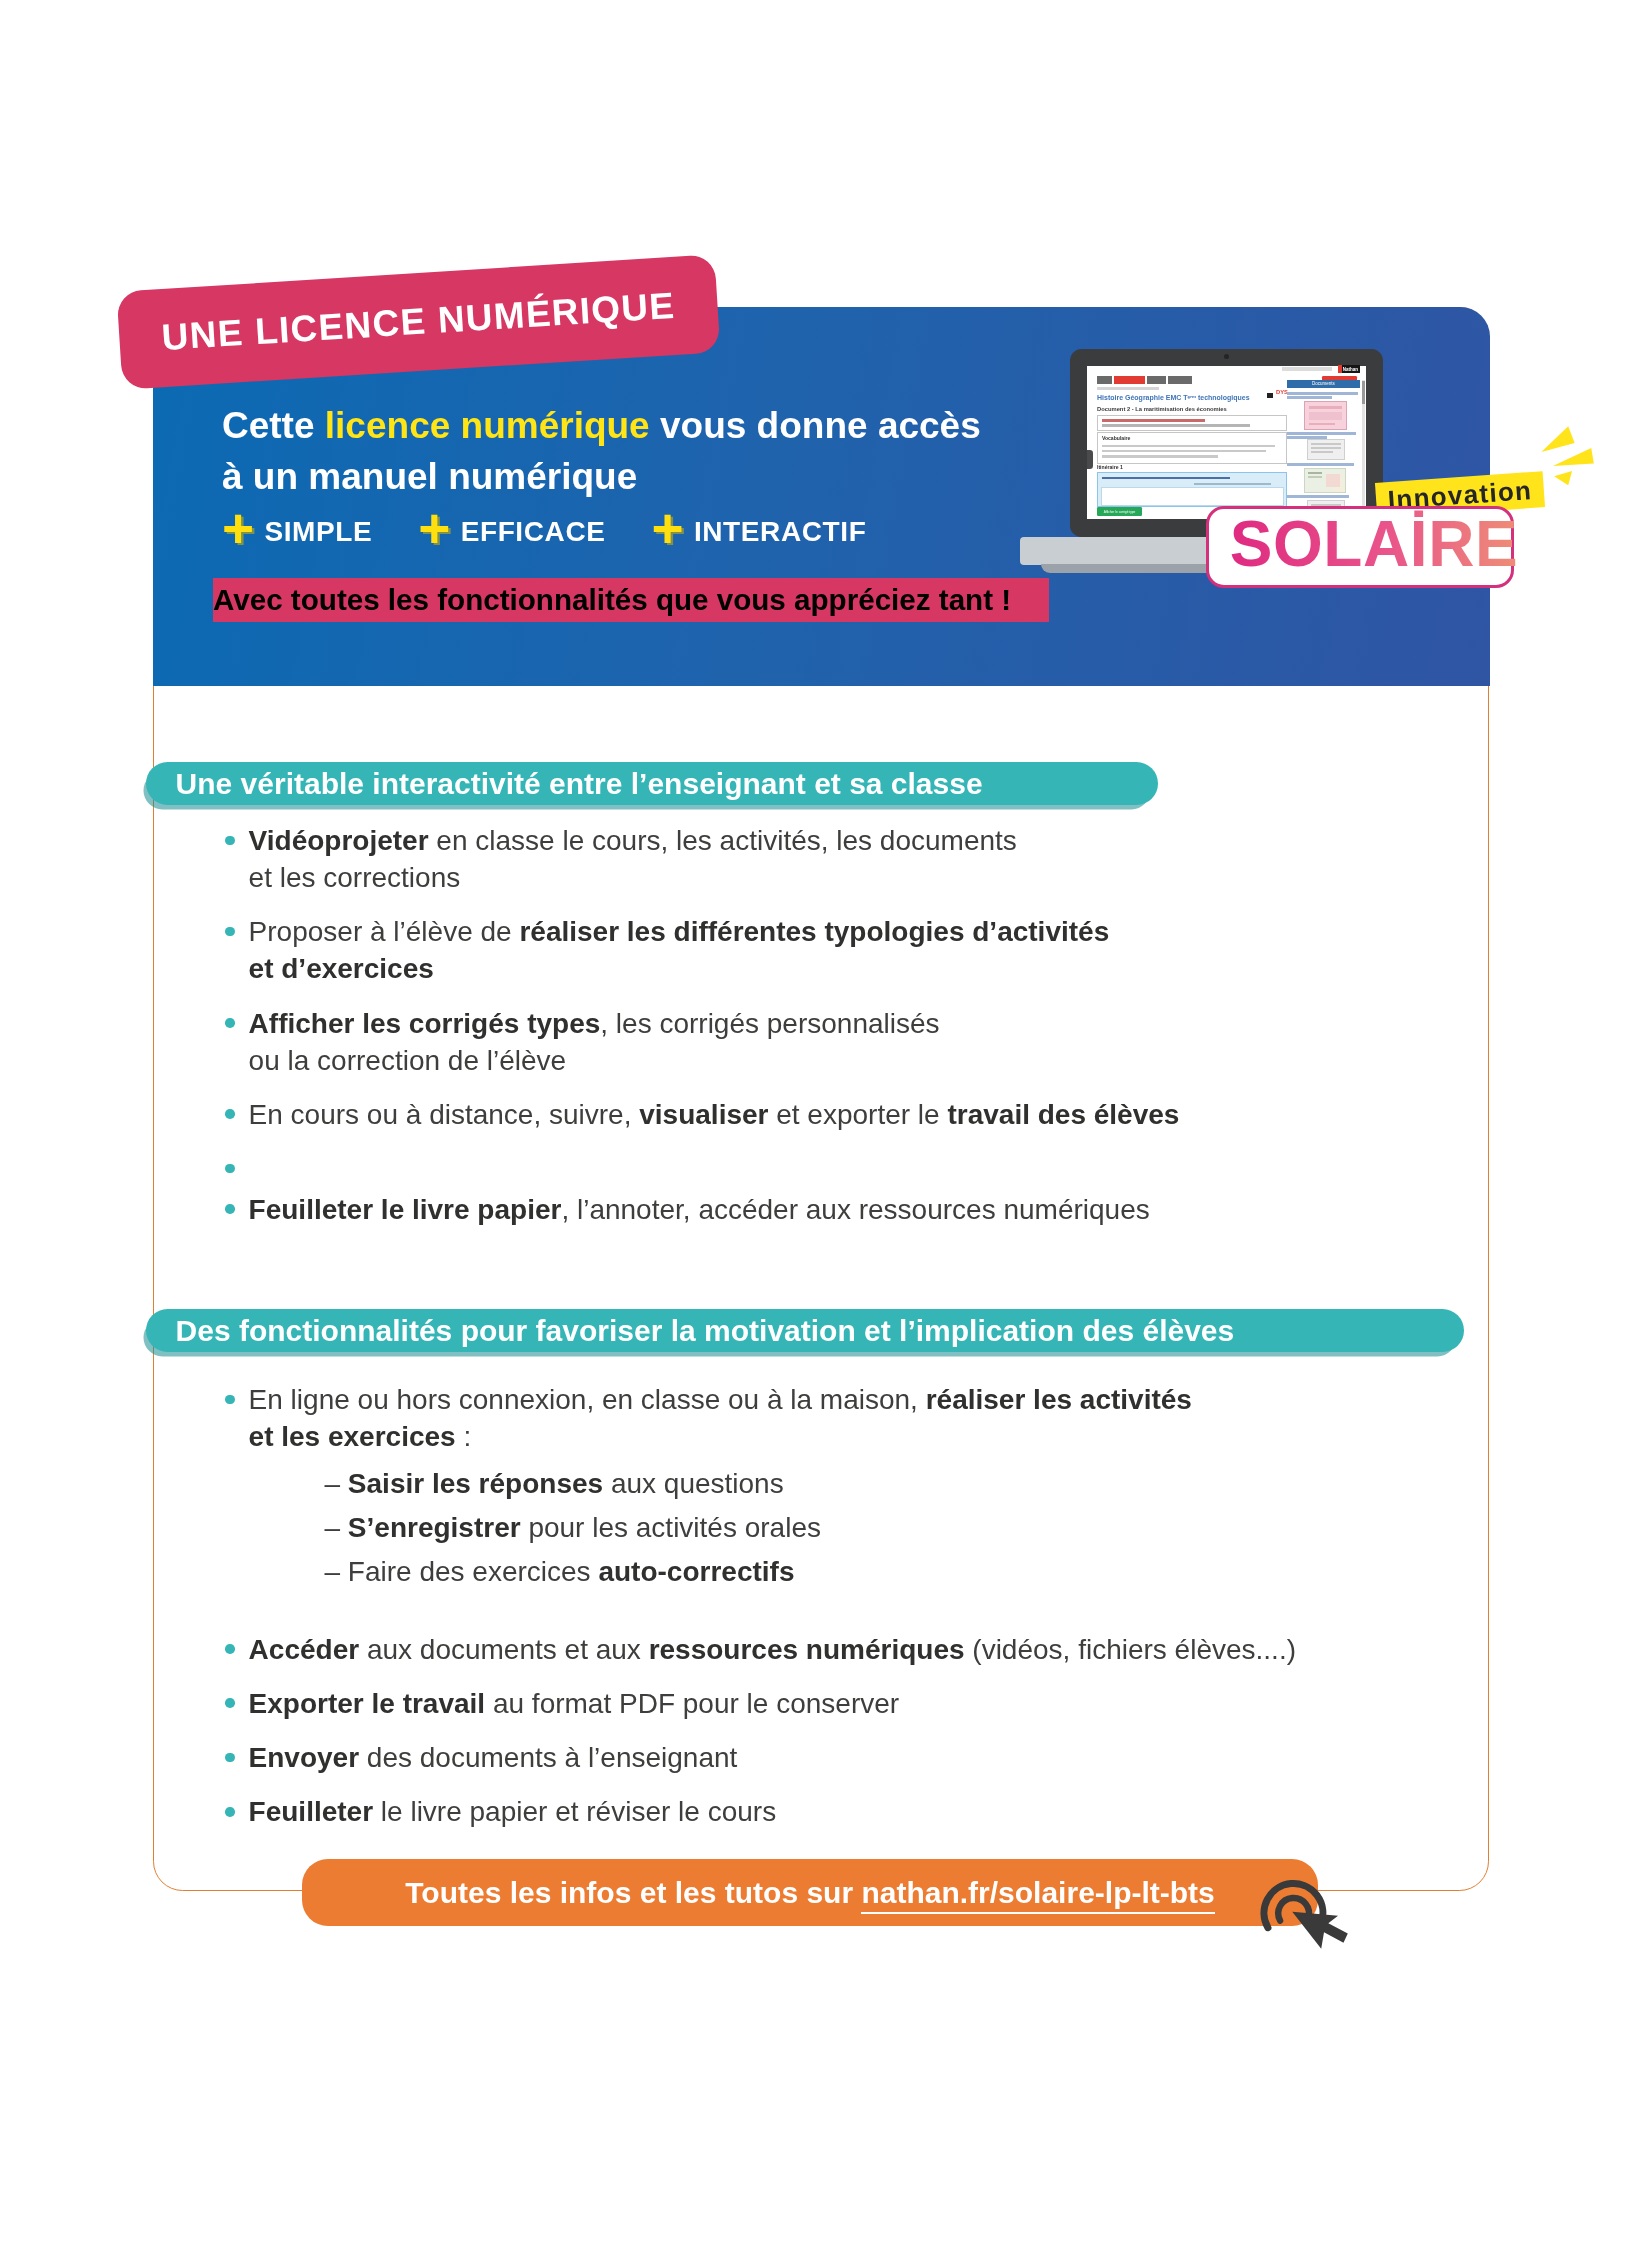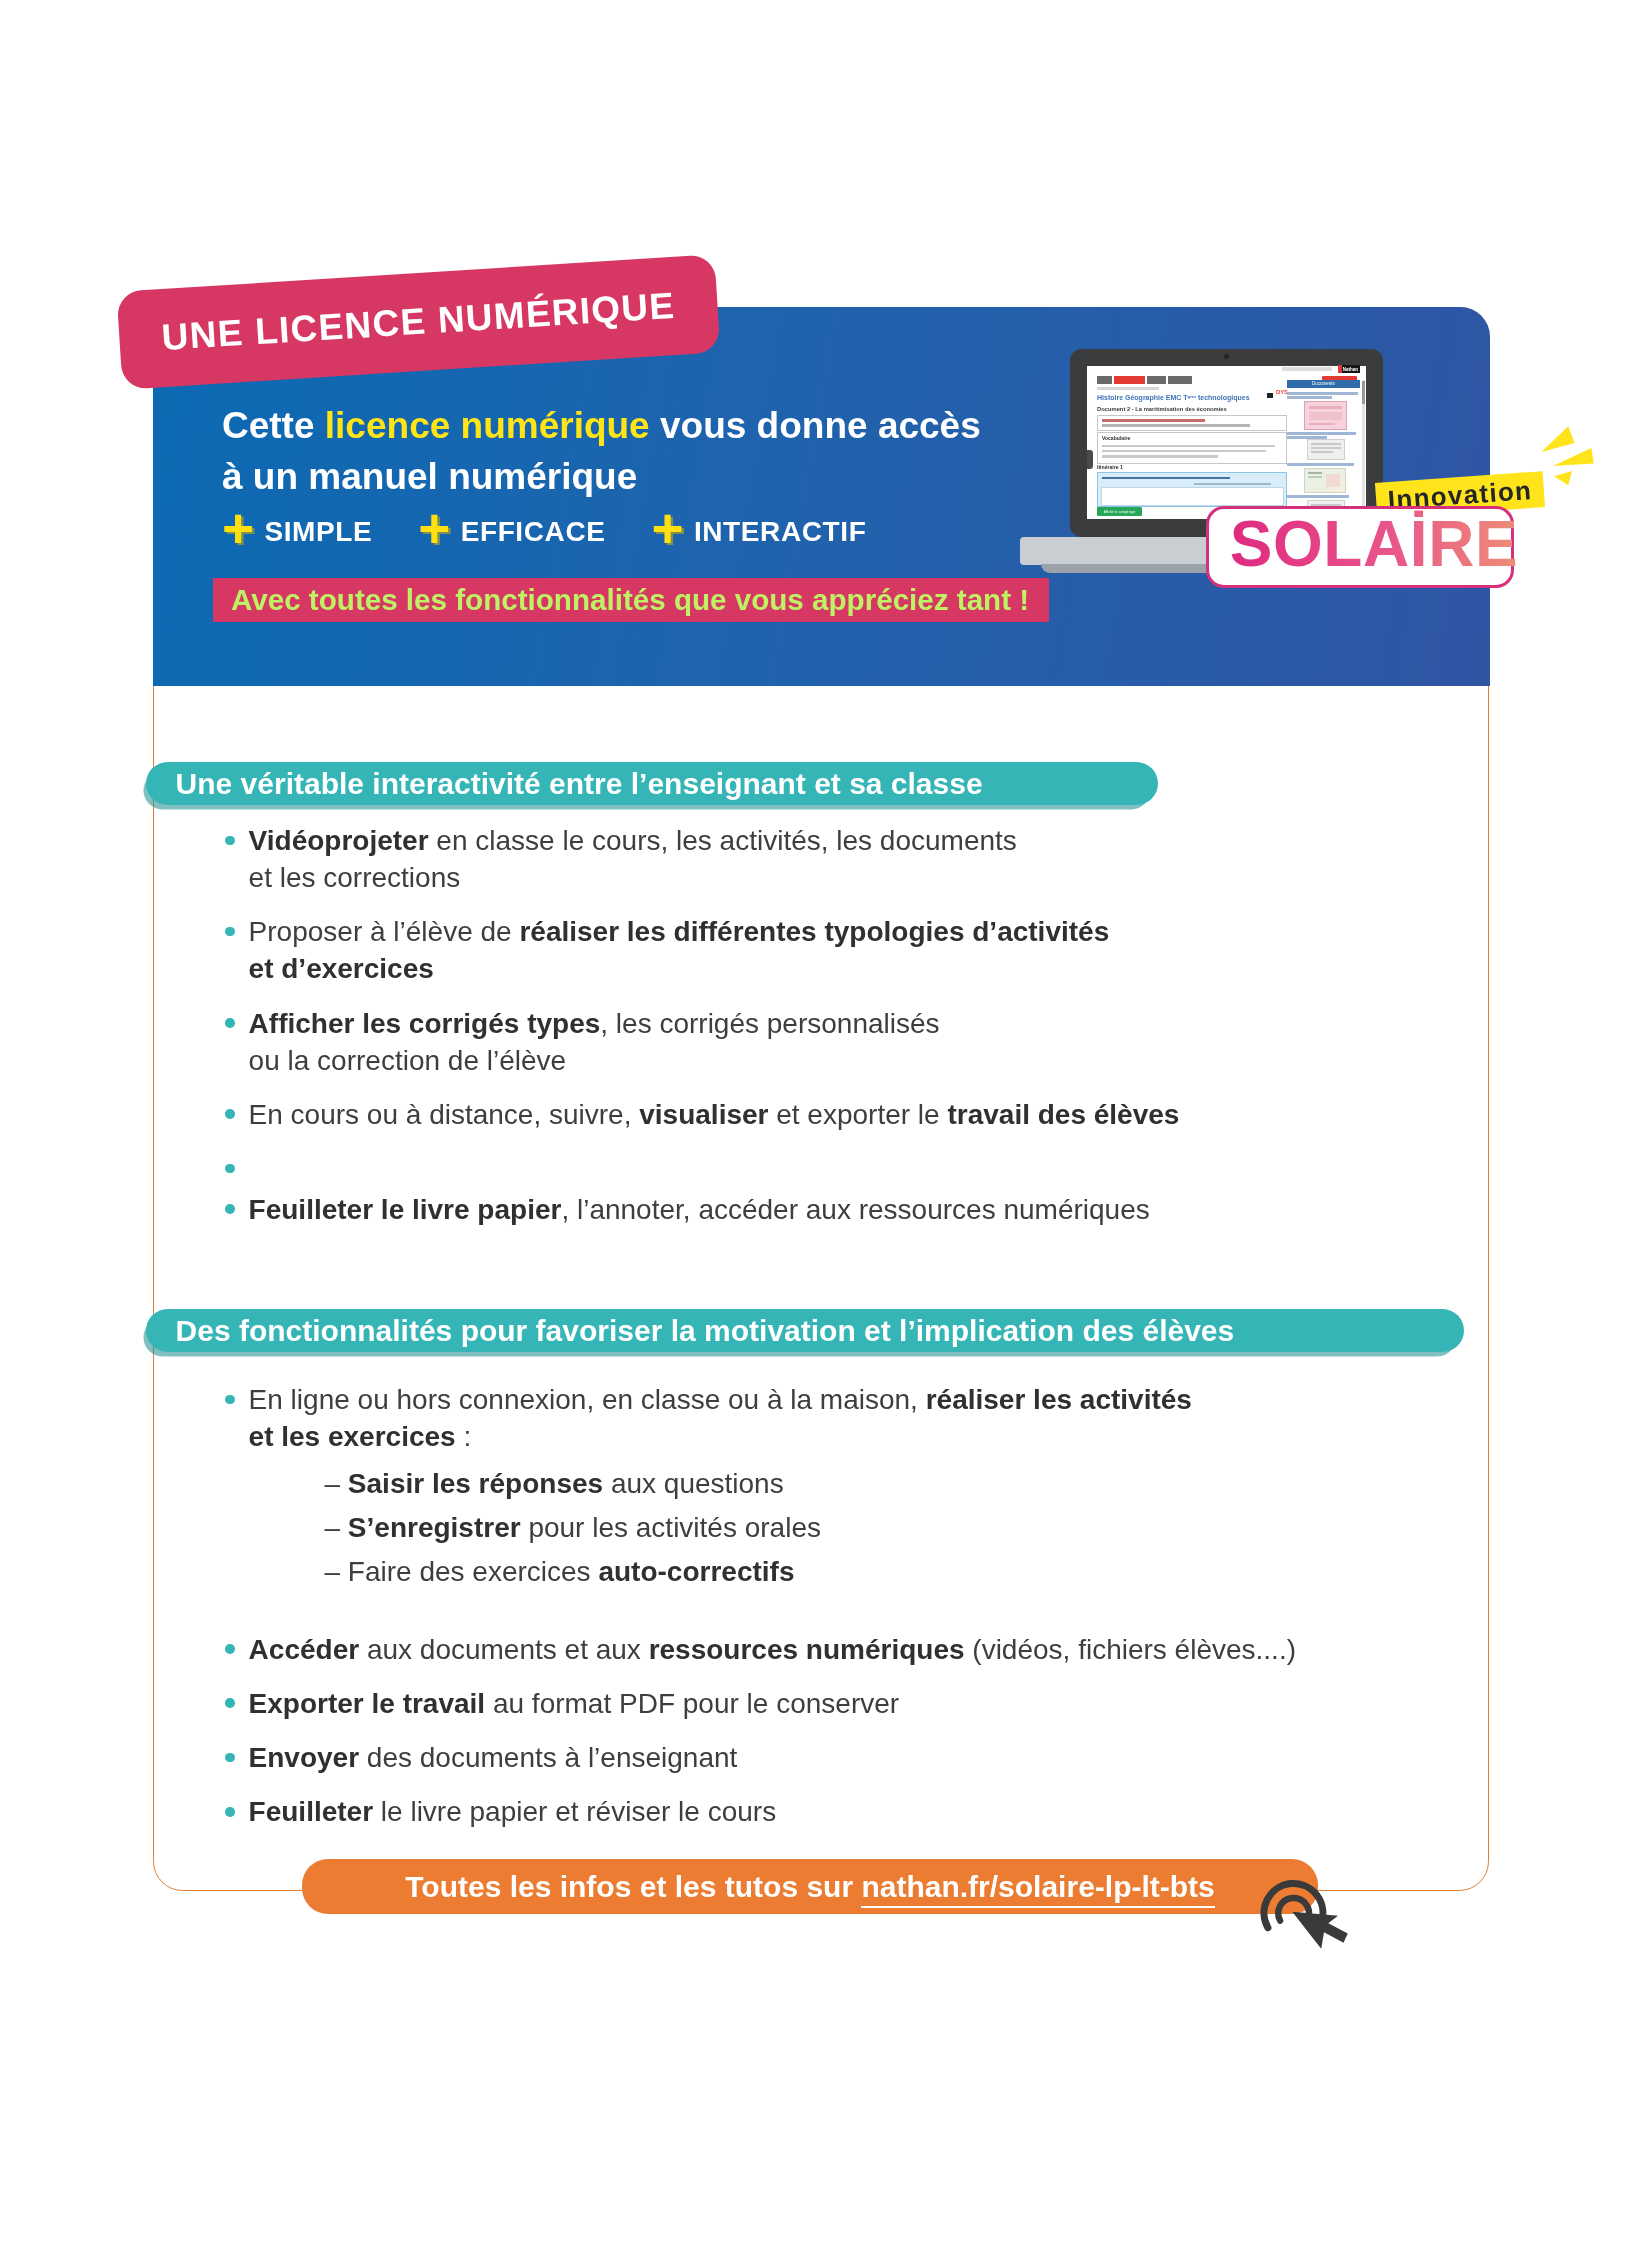--- a/index.html
+++ b/index.html
@@ -25,21 +25,21 @@
   .hl-yellow{color:#ffe416;}
 
   .features{position:absolute;left:222px;top:509px;display:flex;gap:46px;align-items:center;}
   .feature{display:flex;align-items:center;gap:10.3px;}
   .plus{color:#ffdf0e;font-size:55px;font-weight:bold;line-height:45px;
         text-shadow:2.6px 1.9px 0 rgba(214,180,0,0.55);transform:translateY(-2.6px);}
   .feature b{color:#ffffff;font-size:28px;font-weight:bold;letter-spacing:0.6px;}
 
   .ribbon{position:absolute;left:213px;top:578px;width:836px;height:44px;background:#d63763;
         display:flex;align-items:center;}
-  .ribbon span{color:#bef264;font-size:29.6px;font-weight:bold;padding-left:18px;white-space:nowrap;}
+  .ribbon span{color:#000000;font-size:29.6px;font-weight:bold;white-space:nowrap;}
 
   
   .laptop-bezel{position:absolute;left:1070px;top:349px;width:313px;height:188px;
         background:#3b3c3e;border-radius:11.6px;}
   .cam-dot{position:absolute;left:50%;top:4.5px;width:5.1px;height:5.1px;margin-left:-2.6px;border-radius:50%;background:#232425;}
   .laptop-screen{position:absolute;left:1087px;top:366px;width:279px;height:153px;background:#ffffff;overflow:hidden;}
   .laptop-base{position:absolute;left:1020px;top:537px;width:407px;height:28px;background:#c9ced3;border-radius:3.9px;}
   .laptop-lip{position:absolute;left:1041px;top:564px;width:366px;height:9px;background:#9ba2a9;border-radius:0 0 9px 9px;}
 
   
@@ -99,21 +99,21 @@
   .bullets .dot{flex:0 0 9.6px;width:9.6px;height:9.6px;border-radius:50%;background:#35b5b6;margin-top:13.5px;margin-right:14px;}
   .bullets .txt{white-space:pre-line;}
   .bullets b{color:#30302f;}
   .subs{margin:10.3px 0 23px 76px;}
   .subs .sub{margin-bottom:7px;white-space:pre-line;}
   .subs .dash{margin-right:7.7px;}
   .list1{top:822px;}
   .list2{top:1381px;}
 
   
-  .footer-band{position:absolute;left:302px;top:1859px;width:1016px;height:55px;background:#ec7c31;
+  .footer-band{position:absolute;left:302px;top:1859px;width:1016px;height:67px;background:#ec7c31;
         border-radius:26px;display:flex;align-items:center;justify-content:center;z-index:3;}
   .footer-band .ft{color:#fff;font-size:30px;font-weight:bold;white-space:nowrap;}
   .footer-band .lk{border-bottom:2.6px solid #ffffff;padding-bottom:3.2px;cursor:pointer;}
   .cursor-wrap{position:absolute;left:1237px;top:1863px;z-index:4;}
 </style>
 </head>
 <body>
 
 <div class="page">
 

